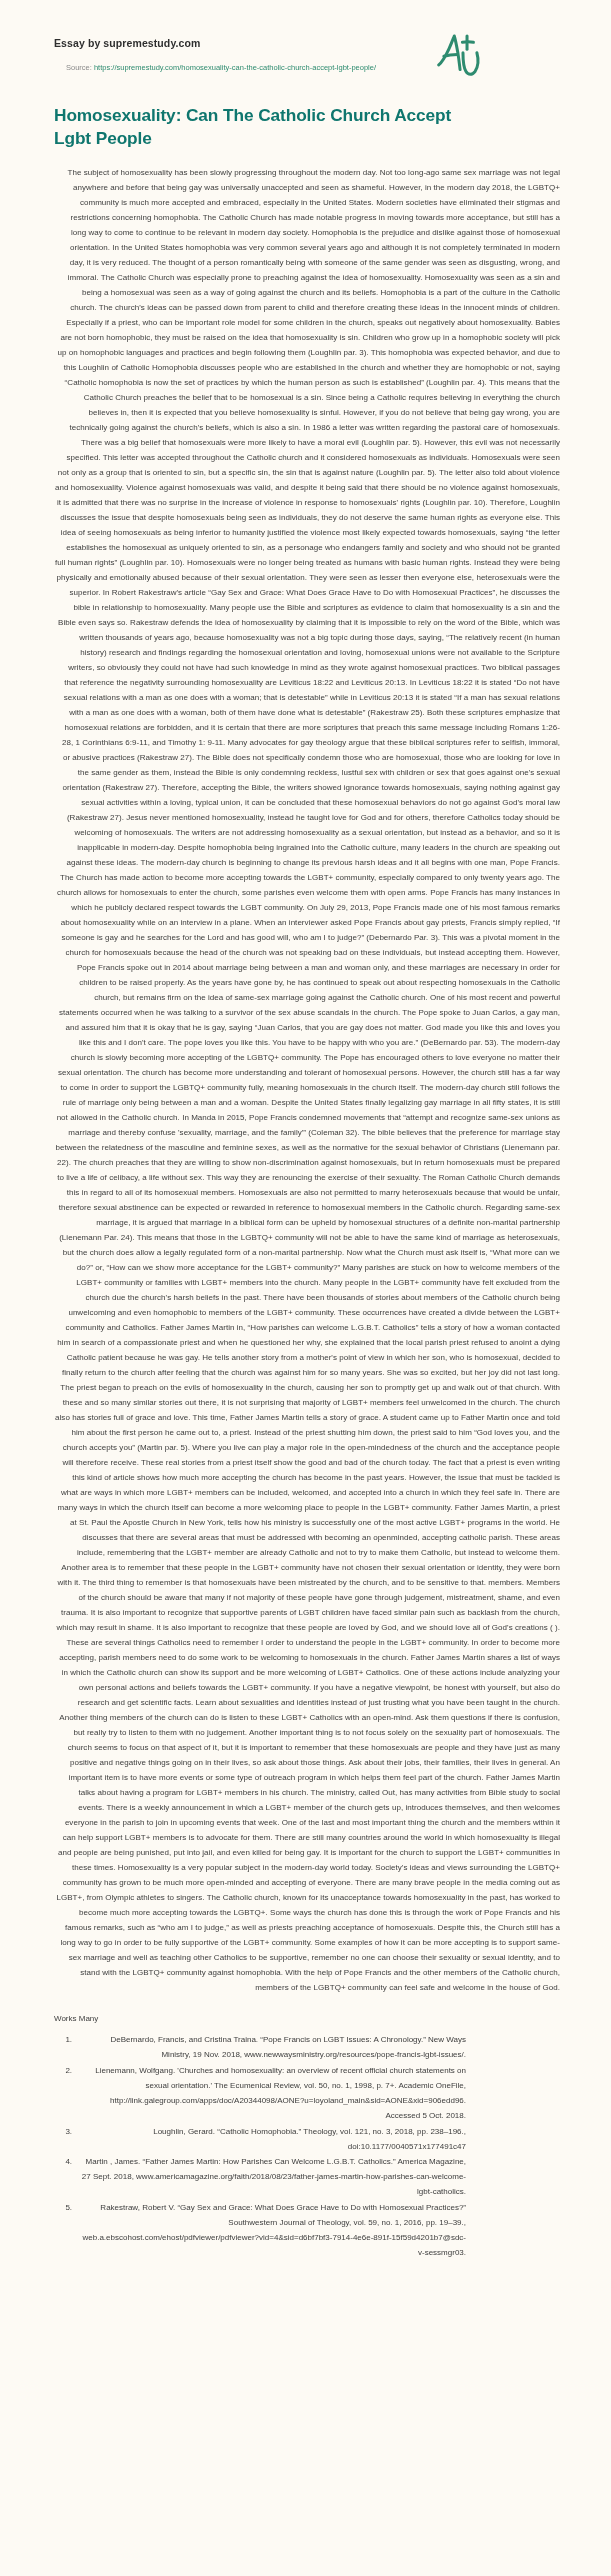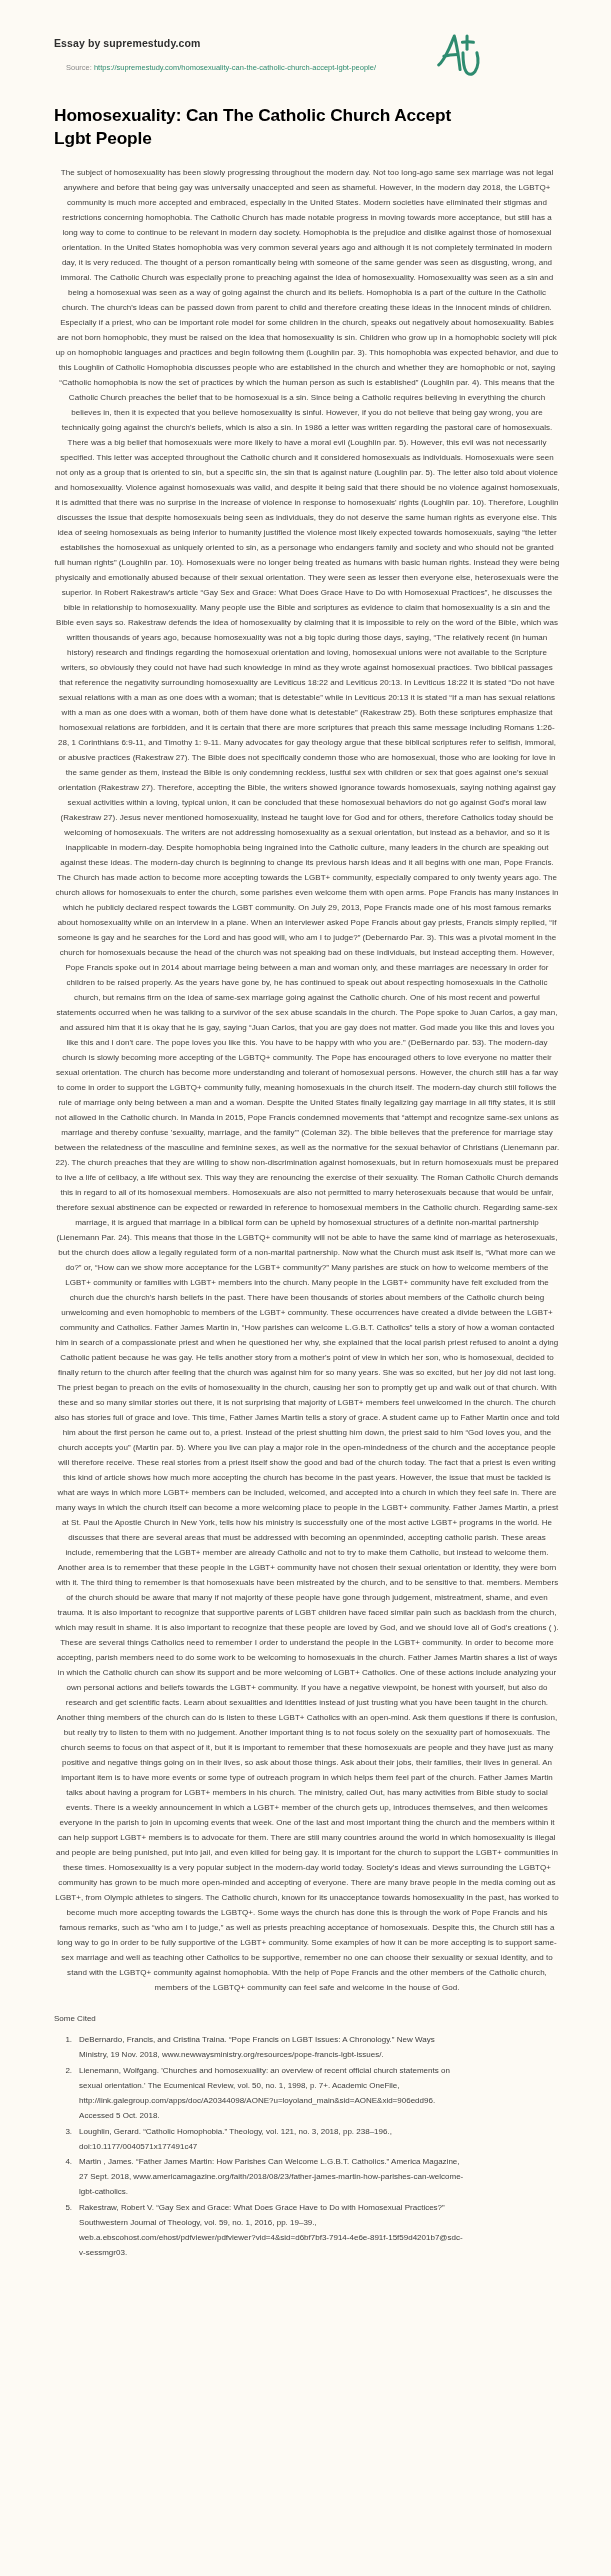--- a/index.html
+++ b/index.html
@@ -61,50 +61,51 @@
     height: 51px;
   }
   .logo svg { display: block; width: 100%; height: 100%; }
 
   
   .doc-title {
     margin: 14.3px 54px 0 54px;
     font-size: 17.3px;
     line-height: 1.30;
     font-weight: bold;
-    color: #000000;
+    color: #0f766e;
     letter-spacing: -0.1px;
     max-width: 418px;
   }
 
   
   .doc-body {
     margin: 15.5px 53px 0 54px;
     width: 506px;
   }
   .doc-body p {
     margin: 0 0 11.4px 0;
     font-size: 8px;
     line-height: 15px;
     color: #3d3d3d;
-    text-align: center;
+    text-align: right;
     letter-spacing: 0.005em;
   }
 
   
   .works-cited-heading {
     margin: 16.7px 54px 6px 54px;
     font-size: 8px;
     line-height: 15px;
     color: #3d3d3d;
   }
   .works-cited-list {
     margin: 0 54px 30px 54px;
     padding: 0 0 0 20.3px;
     list-style-position: outside;
+    text-align: right;
   }
   .works-cited-list li {
     font-size: 8px;
     line-height: 15px;
     color: #3d3d3d;
     margin: 0 0 0.6px 0;
     padding-left: 4.8px;
     word-break: break-word;
   }
 </style>
@@ -132,21 +133,21 @@
       </svg>
     </div>
   </header>
 
   <h1 class="doc-title">Homosexuality: Can The Catholic Church Accept Lgbt People</h1>
 
   <section class="doc-body">
     <p>The subject of homosexuality has been slowly progressing throughout the modern day. Not too long-ago same sex marriage was not legal anywhere and before that being gay was universally unaccepted and seen as shameful. However, in the modern day 2018, the LGBTQ+ community is much more accepted and embraced, especially in the United States. Modern societies have eliminated their stigmas and restrictions concerning homophobia. The Catholic Church has made notable progress in moving towards more acceptance, but still has a long way to come to continue to be relevant in modern day society. Homophobia is the prejudice and dislike against those of homosexual orientation. In the United States homophobia was very common several years ago and although it is not completely terminated in modern day, it is very reduced. The thought of a person romantically being with someone of the same gender was seen as disgusting, wrong, and immoral. The Catholic Church was especially prone to preaching against the idea of homosexuality. Homosexuality was seen as a sin and being a homosexual was seen as a way of going against the church and its beliefs. Homophobia is a part of the culture in the Catholic church. The church's ideas can be passed down from parent to child and therefore creating these ideas in the innocent minds of children. Especially if a priest, who can be important role model for some children in the church, speaks out negatively about homosexuality. Babies are not born homophobic, they must be raised on the idea that homosexuality is sin. Children who grow up in a homophobic society will pick up on homophobic languages and practices and begin following them (Loughlin par. 3). This homophobia was expected behavior, and due to this Loughlin of Catholic Homophobia discusses people who are established in the church and whether they are homophobic or not, saying “Catholic homophobia is now the set of practices by which the human person as such is established” (Loughlin par. 4). This means that the Catholic Church preaches the belief that to be homosexual is a sin. Since being a Catholic requires believing in everything the church believes in, then it is expected that you believe homosexuality is sinful. However, if you do not believe that being gay wrong, you are technically going against the church's beliefs, which is also a sin. In 1986 a letter was written regarding the pastoral care of homosexuals. There was a big belief that homosexuals were more likely to have a moral evil (Loughlin par. 5). However, this evil was not necessarily specified. This letter was accepted throughout the Catholic church and it considered homosexuals as individuals. Homosexuals were seen not only as a group that is oriented to sin, but a specific sin, the sin that is against nature (Loughlin par. 5). The letter also told about violence and homosexuality. Violence against homosexuals was valid, and despite it being said that there should be no violence against homosexuals, it is admitted that there was no surprise in the increase of violence in response to homosexuals' rights (Loughlin par. 10). Therefore, Loughlin discusses the issue that despite homosexuals being seen as individuals, they do not deserve the same human rights as everyone else. This idea of seeing homosexuals as being inferior to humanity justified the violence most likely expected towards homosexuals, saying “the letter establishes the homosexual as uniquely oriented to sin, as a personage who endangers family and society and who should not be granted full human rights” (Loughlin par. 10). Homosexuals were no longer being treated as humans with basic human rights. Instead they were being physically and emotionally abused because of their sexual orientation. They were seen as lesser then everyone else, heterosexuals were the superior. In Robert Rakestraw's article “Gay Sex and Grace: What Does Grace Have to Do with Homosexual Practices”, he discusses the bible in relationship to homosexuality. Many people use the Bible and scriptures as evidence to claim that homosexuality is a sin and the Bible even says so. Rakestraw defends the idea of homosexuality by claiming that it is impossible to rely on the word of the Bible, which was written thousands of years ago, because homosexuality was not a big topic during those days, saying, “The relatively recent (in human history) research and findings regarding the homosexual orientation and loving, homosexual unions were not available to the Scripture writers, so obviously they could not have had such knowledge in mind as they wrote against homosexual practices. Two biblical passages that reference the negativity surrounding homosexuality are Leviticus 18:22 and Leviticus 20:13. In Leviticus 18:22 it is stated “Do not have sexual relations with a man as one does with a woman; that is detestable” while in Leviticus 20:13 it is stated “If a man has sexual relations with a man as one does with a woman, both of them have done what is detestable” (Rakestraw 25). Both these scriptures emphasize that homosexual relations are forbidden, and it is certain that there are more scriptures that preach this same message including Romans 1:26-28, 1 Corinthians 6:9-11, and Timothy 1: 9-11. Many advocates for gay theology argue that these biblical scriptures refer to selfish, immoral, or abusive practices (Rakestraw 27). The Bible does not specifically condemn those who are homosexual, those who are looking for love in the same gender as them, instead the Bible is only condemning reckless, lustful sex with children or sex that goes against one's sexual orientation (Rakestraw 27). Therefore, accepting the Bible, the writers showed ignorance towards homosexuals, saying nothing against gay sexual activities within a loving, typical union, it can be concluded that these homosexual behaviors do not go against God's moral law (Rakestraw 27). Jesus never mentioned homosexuality, instead he taught love for God and for others, therefore Catholics today should be welcoming of homosexuals. The writers are not addressing homosexuality as a sexual orientation, but instead as a behavior, and so it is inapplicable in modern-day. Despite homophobia being ingrained into the Catholic culture, many leaders in the church are speaking out against these ideas. The modern-day church is beginning to change its previous harsh ideas and it all begins with one man, Pope Francis. The Church has made action to become more accepting towards the LGBT+ community, especially compared to only twenty years ago. The church allows for homosexuals to enter the church, some parishes even welcome them with open arms. Pope Francis has many instances in which he publicly declared respect towards the LGBT community. On July 29, 2013, Pope Francis made one of his most famous remarks about homosexuality while on an interview in a plane. When an interviewer asked Pope Francis about gay priests, Francis simply replied, “If someone is gay and he searches for the Lord and has good will, who am I to judge?” (Debernardo Par. 3). This was a pivotal moment in the church for homosexuals because the head of the church was not speaking bad on these individuals, but instead accepting them. However, Pope Francis spoke out in 2014 about marriage being between a man and woman only, and these marriages are necessary in order for children to be raised properly. As the years have gone by, he has continued to speak out about respecting homosexuals in the Catholic church, but remains firm on the idea of same-sex marriage going against the Catholic church. One of his most recent and powerful statements occurred when he was talking to a survivor of the sex abuse scandals in the church. The Pope spoke to Juan Carlos, a gay man, and assured him that it is okay that he is gay, saying “Juan Carlos, that you are gay does not matter. God made you like this and loves you like this and I don't care. The pope loves you like this. You have to be happy with who you are.” (DeBernardo par. 53). The modern-day church is slowly becoming more accepting of the LGBTQ+ community. The Pope has encouraged others to love everyone no matter their sexual orientation. The church has become more understanding and tolerant of homosexual persons. However, the church still has a far way to come in order to support the LGBTQ+ community fully, meaning homosexuals in the church itself. The modern-day church still follows the rule of marriage only being between a man and a woman. Despite the United States finally legalizing gay marriage in all fifty states, it is still not allowed in the Catholic church. In Manda in 2015, Pope Francis condemned movements that “attempt and recognize same-sex unions as marriage and thereby confuse 'sexuality, marriage, and the family'” (Coleman 32). The bible believes that the preference for marriage stay between the relatedness of the masculine and feminine sexes, as well as the normative for the sexual behavior of Christians (Lienemann par. 22). The church preaches that they are willing to show non-discrimination against homosexuals, but in return homosexuals must be prepared to live a life of celibacy, a life without sex. This way they are renouncing the exercise of their sexuality. The Roman Catholic Church demands this in regard to all of its homosexual members. Homosexuals are also not permitted to marry heterosexuals because that would be unfair, therefore sexual abstinence can be expected or rewarded in reference to homosexual members in the Catholic church. Regarding same-sex marriage, it is argued that marriage in a biblical form can be upheld by homosexual structures of a definite non-marital partnership (Lienemann Par. 24). This means that those in the LGBTQ+ community will not be able to have the same kind of marriage as heterosexuals, but the church does allow a legally regulated form of a non-marital partnership. Now what the Church must ask itself is, “What more can we do?” or, “How can we show more acceptance for the LGBT+ community?” Many parishes are stuck on how to welcome members of the LGBT+ community or families with LGBT+ members into the church. Many people in the LGBT+ community have felt excluded from the church due the church's harsh beliefs in the past. There have been thousands of stories about members of the Catholic church being unwelcoming and even homophobic to members of the LGBT+ community. These occurrences have created a divide between the LGBT+ community and Catholics. Father James Martin in, “How parishes can welcome L.G.B.T. Catholics” tells a story of how a woman contacted him in search of a compassionate priest and when he questioned her why, she explained that the local parish priest refused to anoint a dying Catholic patient because he was gay. He tells another story from a mother's point of view in which her son, who is homosexual, decided to finally return to the church after feeling that the church was against him for so many years. She was so excited, but her joy did not last long. The priest began to preach on the evils of homosexuality in the church, causing her son to promptly get up and walk out of that church. With these and so many similar stories out there, it is not surprising that majority of LGBT+ members feel unwelcomed in the church. The church also has stories full of grace and love. This time, Father James Martin tells a story of grace. A student came up to Father Martin once and told him about the first person he came out to, a priest. Instead of the priest shutting him down, the priest said to him “God loves you, and the church accepts you” (Martin par. 5). Where you live can play a major role in the open-mindedness of the church and the acceptance people will therefore receive. These real stories from a priest itself show the good and bad of the church today. The fact that a priest is even writing this kind of article shows how much more accepting the church has become in the past years. However, the issue that must be tackled is what are ways in which more LGBT+ members can be included, welcomed, and accepted into a church in which they feel safe in. There are many ways in which the church itself can become a more welcoming place to people in the LGBT+ community. Father James Martin, a priest at St. Paul the Apostle Church in New York, tells how his ministry is successfully one of the most active LGBT+ programs in the world. He discusses that there are several areas that must be addressed with becoming an openminded, accepting catholic parish. These areas include, remembering that the LGBT+ member are already Catholic and not to try to make them Catholic, but instead to welcome them. Another area is to remember that these people in the LGBT+ community have not chosen their sexual orientation or identity, they were born with it. The third thing to remember is that homosexuals have been mistreated by the church, and to be sensitive to that. members. Members of the church should be aware that many if not majority of these people have gone through judgement, mistreatment, shame, and even trauma. It is also important to recognize that supportive parents of LGBT children have faced similar pain such as backlash from the church, which may result in shame. It is also important to recognize that these people are loved by God, and we should love all of God's creations ( ). These are several things Catholics need to remember I order to understand the people in the LGBT+ community. In order to become more accepting, parish members need to do some work to be welcoming to homosexuals in the church. Father James Martin shares a list of ways in which the Catholic church can show its support and be more welcoming of LGBT+ Catholics. One of these actions include analyzing your own personal actions and beliefs towards the LGBT+ community. If you have a negative viewpoint, be honest with yourself, but also do research and get scientific facts. Learn about sexualities and identities instead of just trusting what you have been taught in the church. Another thing members of the church can do is listen to these LGBT+ Catholics with an open-mind. Ask them questions if there is confusion, but really try to listen to them with no judgement. Another important thing is to not focus solely on the sexuality part of homosexuals. The church seems to focus on that aspect of it, but it is important to remember that these homosexuals are people and they have just as many positive and negative things going on in their lives, so ask about those things. Ask about their jobs, their families, their lives in general. An important item is to have more events or some type of outreach program in which helps them feel part of the church. Father James Martin talks about having a program for LGBT+ members in his church. The ministry, called Out, has many activities from Bible study to social events. There is a weekly announcement in which a LGBT+ member of the church gets up, introduces themselves, and then welcomes everyone in the parish to join in upcoming events that week. One of the last and most important thing the church and the members within it can help support LGBT+ members is to advocate for them. There are still many countries around the world in which homosexuality is illegal and people are being punished, put into jail, and even killed for being gay. It is important for the church to support the LGBT+ communities in these times. Homosexuality is a very popular subject in the modern-day world today. Society's ideas and views surrounding the LGBTQ+ community has grown to be much more open-minded and accepting of everyone. There are many brave people in the media coming out as LGBT+, from Olympic athletes to singers. The Catholic church, known for its unacceptance towards homosexuality in the past, has worked to become much more accepting towards the LGBTQ+. Some ways the church has done this is through the work of Pope Francis and his famous remarks, such as “who am I to judge,” as well as priests preaching acceptance of homosexuals. Despite this, the Church still has a long way to go in order to be fully supportive of the LGBT+ community. Some examples of how it can be more accepting is to support same-sex marriage and well as teaching other Catholics to be supportive, remember no one can choose their sexuality or sexual identity, and to stand with the LGBTQ+ community against homophobia. With the help of Pope Francis and the other members of the Catholic church, members of the LGBTQ+ community can feel safe and welcome in the house of God.</p>
   </section>
 
-  <div class="works-cited-heading">Some Cited</div>
+  <div class="works-cited-heading">Works Many</div>
 
   <ol class="works-cited-list">
     <li>DeBernardo, Francis, and Cristina Traina. “Pope Francis on LGBT Issues: A Chronology.” New Ways Ministry, 19 Nov. 2018, www.newwaysministry.org/resources/pope-francis-lgbt-issues/.</li>
     <li>Lienemann, Wolfgang. 'Churches and homosexuality: an overview of recent official church statements on sexual orientation.' The Ecumenical Review, vol. 50, no. 1, 1998, p. 7+. Academic OneFile, http://link.galegroup.com/apps/doc/A20344098/AONE?u=loyoland_main&amp;sid=AONE&amp;xid=906edd96. Accessed 5 Oct. 2018.</li>
     <li>Loughlin, Gerard. “Catholic Homophobia.” Theology, vol. 121, no. 3, 2018, pp. 238–196., doi:10.1177/0040571x177491c47</li>
     <li>Martin , James. “Father James Martin: How Parishes Can Welcome L.G.B.T. Catholics.” America Magazine, 27 Sept. 2018, www.americamagazine.org/faith/2018/08/23/father-james-martin-how-parishes-can-welcome-lgbt-catholics.</li>
     <li>Rakestraw, Robert V. “Gay Sex and Grace: What Does Grace Have to Do with Homosexual Practices?” Southwestern Journal of Theology, vol. 59, no. 1, 2016, pp. 19–39., web.a.ebscohost.com/ehost/pdfviewer/pdfviewer?vid=4&amp;sid=d6bf7bf3-7914-4e6e-891f-15f59d4201b7@sdc-v-sessmgr03.</li>
   </ol>
 
 </div>

